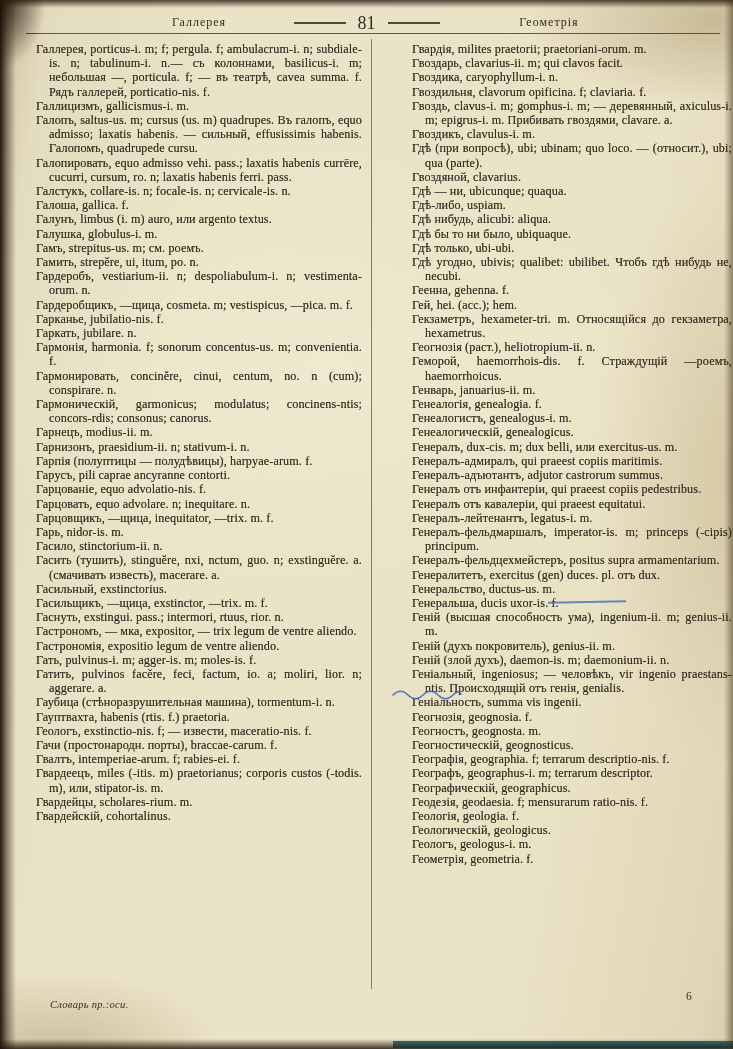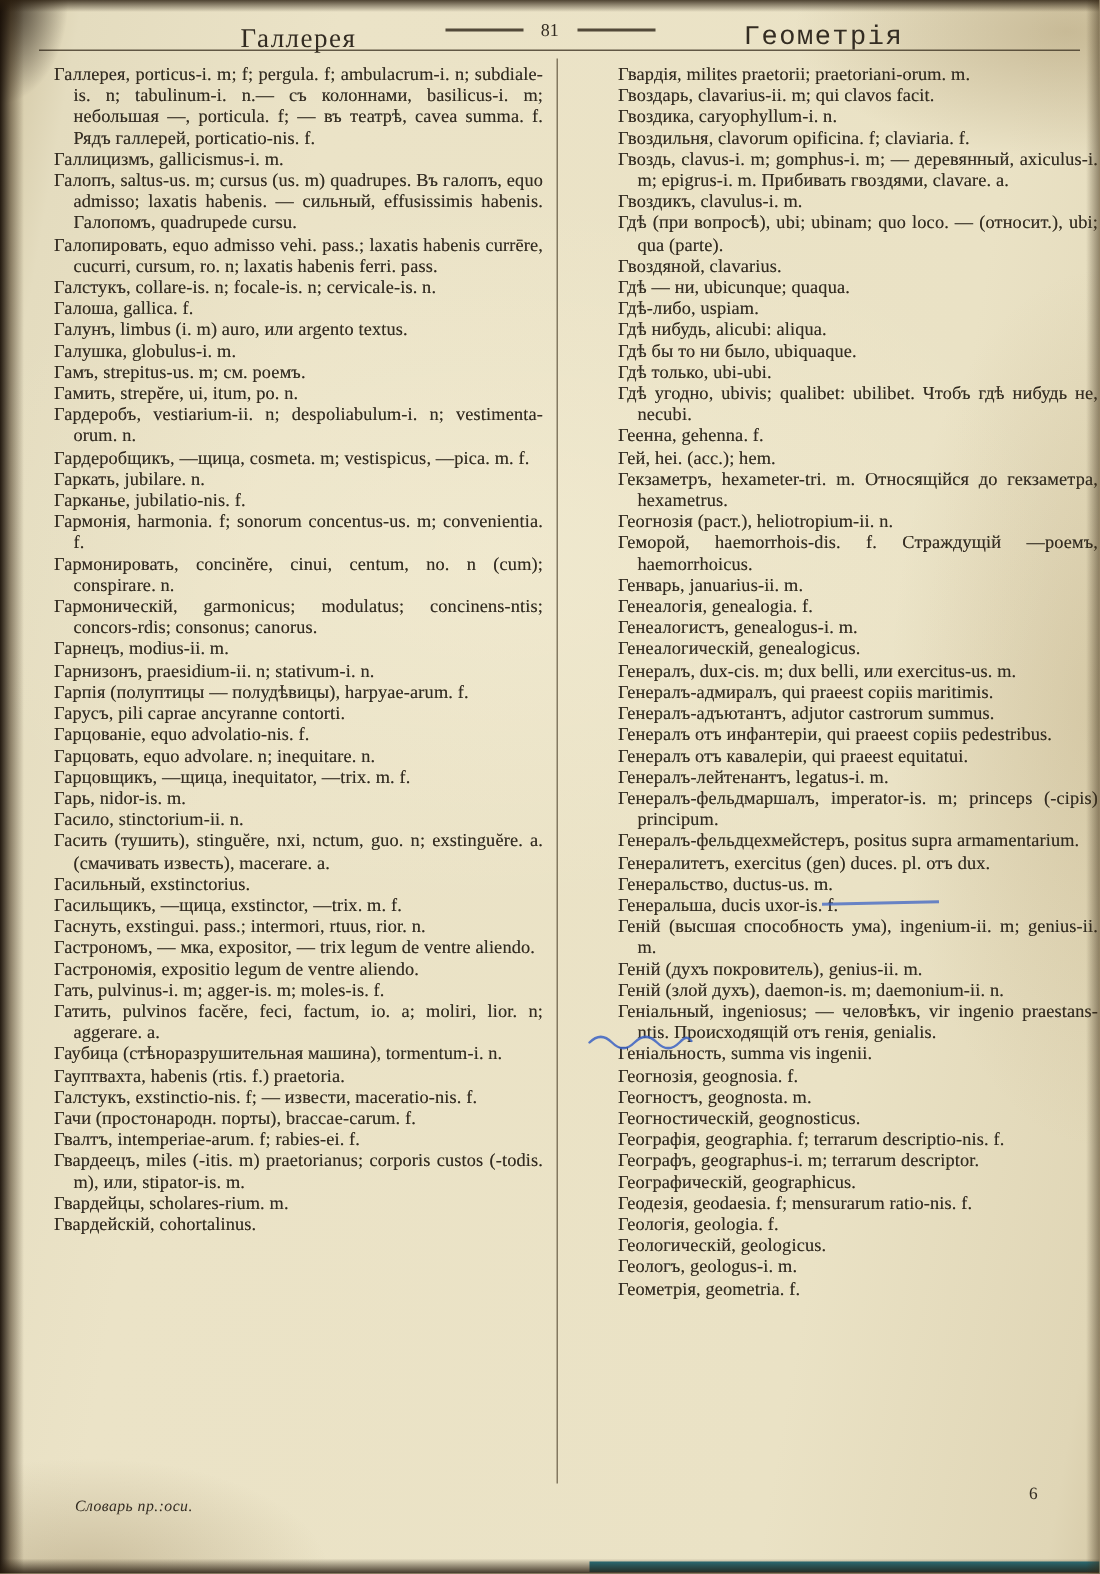--- a/index.html
+++ b/index.html
@@ -24,24 +24,24 @@
     background:linear-gradient(90deg, rgba(25,16,8,0.95), rgba(56,40,20,0.5) 45%, rgba(0,0,0,0));}
   .edge-top{left:0;right:0;top:0;height:8px;
     background:linear-gradient(180deg, rgba(40,28,14,0.8), rgba(0,0,0,0));}
   .edge-bottom{left:0;right:0;bottom:0;height:10px;
     background:linear-gradient(0deg, rgba(35,24,12,0.85), rgba(0,0,0,0));}
   .edge-right{right:0;top:0;bottom:0;width:9px;
     background:linear-gradient(270deg, rgba(60,45,22,0.5), rgba(0,0,0,0));}
   .corner-tl{position:absolute;left:0;top:0;width:46px;height:70px;
     background:radial-gradient(ellipse at 0% 0%, rgba(20,12,6,0.9), rgba(0,0,0,0) 70%);}
 
-  .header-left,.header-right{position:absolute;top:15px;font-size:18px;letter-spacing:1px;text-align:center;}
+  .header-left,.header-right{position:absolute;top:15px;font-size:12px;letter-spacing:1px;text-align:center;}
   .header-left{left:36px;width:326px;}
-  .header-right{left:382px;width:334px;font-family:Liberation Mono, monospace;}
-  .header-center{position:absolute;top:13px;left:0;width:733px;text-align:center;font-size:12px;}
+  .header-right{left:382px;width:334px;}
+  .header-center{position:absolute;top:13px;left:0;width:733px;text-align:center;font-size:18px;}
   .dash{display:inline-block;width:52px;height:2px;background:rgba(55,46,32,0.85);
         vertical-align:middle;margin:0 12px 3px 12px;}
   .header-rule{position:absolute;top:33px;left:26px;right:13px;height:0;
         border-top:1.4px solid rgba(62,52,36,0.8);}
 
   .divider{position:absolute;left:371px;top:39px;height:950px;width:1px;background:rgba(75,63,42,0.65);}
 
   .col{position:absolute;top:42px;font-size:12.2px;line-height:14.2px;letter-spacing:0.1px;
        text-align:justify;text-shadow:0 0 0.4px rgba(50,40,25,0.55);}
   .col-left{left:36px;width:326px;}
@@ -76,22 +76,22 @@
       <p class="entry">Галопъ, saltus-us. m; cursus (us. m) quadrupes. Въ галопъ, equo admisso; laxatis habenis. — сильный, effusissimis habenis. Галопомъ, quadrupede cursu.</p>
       <p class="entry">Галопировать, equo admisso vehi. pass.; laxatis habenis currēre, cucurri, cursum, ro. n; laxatis habenis ferri. pass.</p>
       <p class="entry">Галстукъ, collare-is. n; focale-is. n; cervicale-is. n.</p>
       <p class="entry">Галоша, gallica. f.</p>
       <p class="entry">Галунъ, limbus (i. m) auro, или argento textus.</p>
       <p class="entry">Галушка, globulus-i. m.</p>
       <p class="entry">Гамъ, strepitus-us. m; см. роемъ.</p>
       <p class="entry">Гамить, strepĕre, ui, itum, po. n.</p>
       <p class="entry">Гардеробъ, vestiarium-ii. n; despoliabulum-i. n; vestimenta-orum. n.</p>
       <p class="entry">Гардеробщикъ, —щица, cosmeta. m; vestispicus, —pica. m. f.</p>
+      <p class="entry">Гарканье, jubilatio-nis. f.</p>
       <p class="entry">Гаркать, jubilare. n.</p>
-      <p class="entry">Гарканье, jubilatio-nis. f.</p>
       <p class="entry">Гармонія, harmonia. f; sonorum concentus-us. m; convenientia. f.</p>
       <p class="entry">Гармонировать, concinĕre, cinui, centum, no. n (cum); conspirare. n.</p>
       <p class="entry">Гармоническій, garmonicus; modulatus; concinens-ntis; concors-rdis; consonus; canorus.</p>
       <p class="entry">Гарнецъ, modius-ii. m.</p>
       <p class="entry">Гарнизонъ, praesidium-ii. n; stativum-i. n.</p>
       <p class="entry">Гарпія (полуптицы — полудѣвицы), harpyae-arum. f.</p>
       <p class="entry">Гарусъ, pili caprae ancyranne contorti.</p>
       <p class="entry">Гарцованіе, equo advolatio-nis. f.</p>
       <p class="entry">Гарцовать, equo advolare. n; inequitare. n.</p>
       <p class="entry">Гарцовщикъ, —щица, inequitator, —trix. m. f.</p>
@@ -100,21 +100,21 @@
       <p class="entry">Гасить (тушить), stinguĕre, nxi, nctum, guo. n; exstinguĕre. a. (смачивать известь), macerare. a.</p>
       <p class="entry">Гасильный, exstinctorius.</p>
       <p class="entry">Гасильщикъ, —щица, exstinctor, —trix. m. f.</p>
       <p class="entry">Гаснуть, exstingui. pass.; intermori, rtuus, rior. n.</p>
       <p class="entry">Гастрономъ, — мка, expositor, — trix legum de ventre aliendo.</p>
       <p class="entry">Гастрономія, expositio legum de ventre aliendo.</p>
       <p class="entry">Гать, pulvinus-i. m; agger-is. m; moles-is. f.</p>
       <p class="entry">Гатить, pulvinos facĕre, feci, factum, io. a; moliri, lior. n; aggerare. a.</p>
       <p class="entry">Гаубица (стѣноразрушительная машина), tormentum-i. n.</p>
       <p class="entry">Гауптвахта, habenis (rtis. f.) praetoria.</p>
-      <p class="entry">Галстукъ, exstinctio-nis. f; — извести, maceratio-nis. f.</p>
+      <p class="entry">Геологъ, exstinctio-nis. f; — извести, maceratio-nis. f.</p>
       <p class="entry">Гачи (простонародн. порты), braccae-carum. f.</p>
       <p class="entry">Гвалтъ, intemperiae-arum. f; rabies-ei. f.</p>
       <p class="entry">Гвардеецъ, miles (-itis. m) praetorianus; corporis custos (-todis. m), или, stipator-is. m.</p>
       <p class="entry">Гвардейцы, scholares-rium. m.</p>
       <p class="entry">Гвардейскій, cohortalinus.</p>
     </div>
   <div class="col col-right">
       <p class="entry">Гвардія, milites praetorii; praetoriani-orum. m.</p>
       <p class="entry">Гвоздарь, clavarius-ii. m; qui clavos facit.</p>
       <p class="entry">Гвоздика, caryophyllum-i. n.</p>

